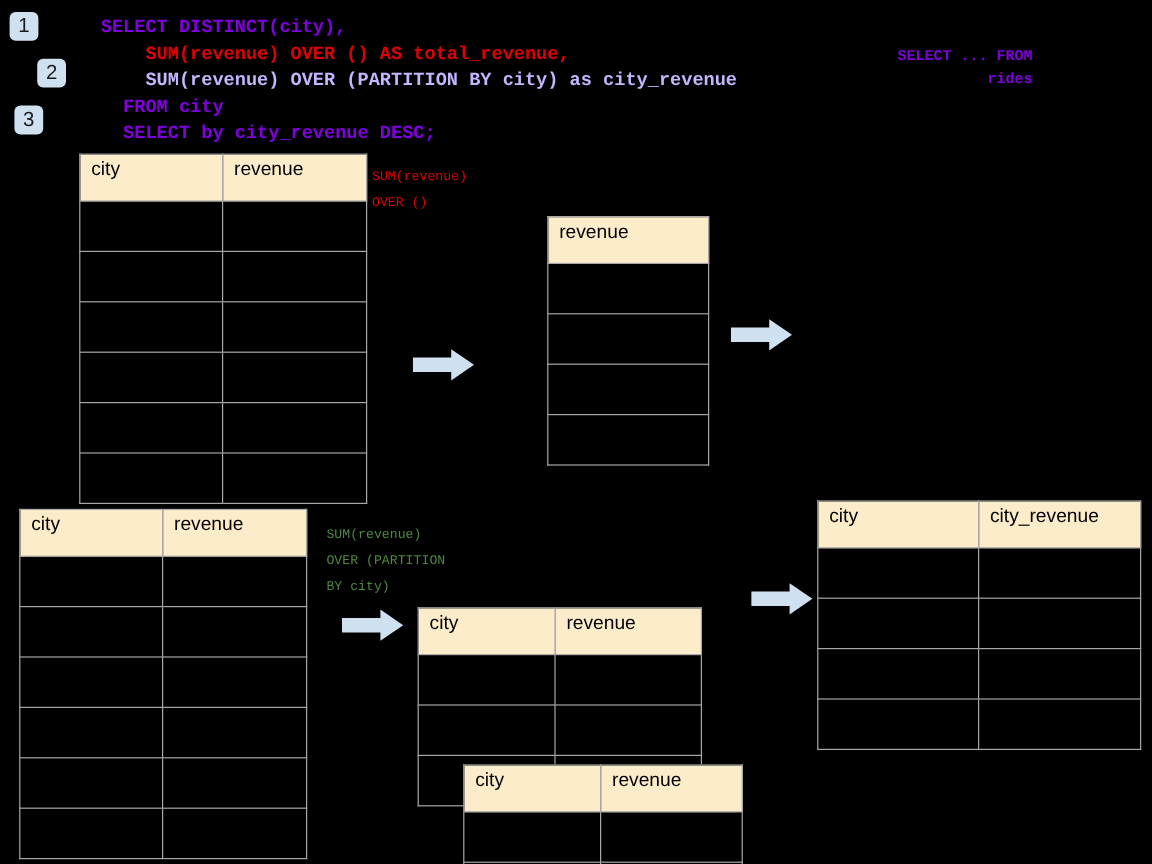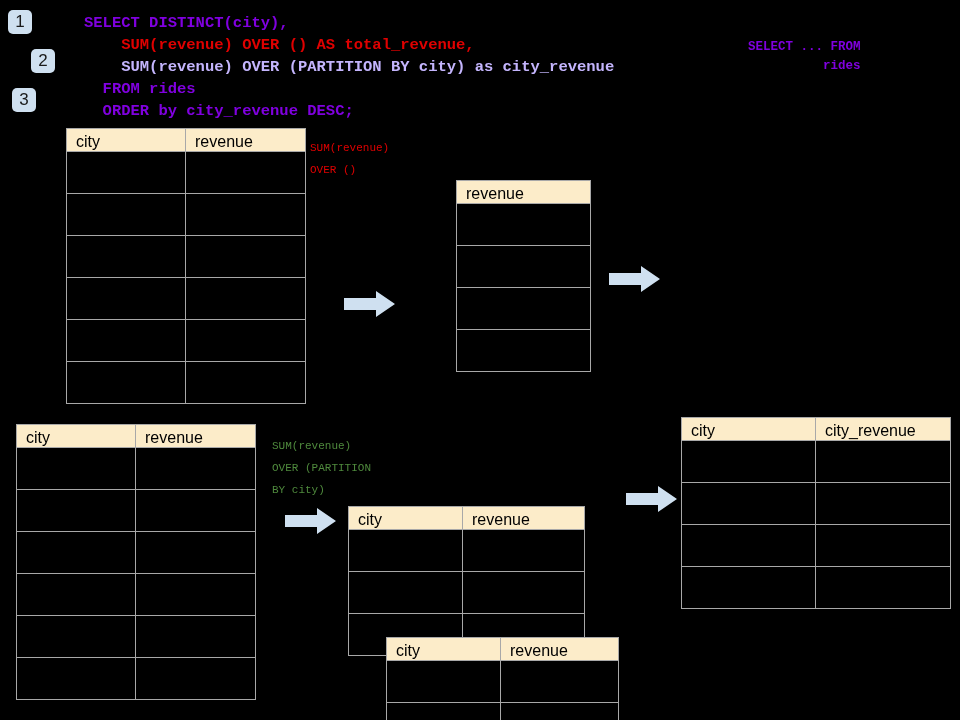--- a/index.html
+++ b/index.html
@@ -80,21 +80,21 @@
     padding: 0;
     margin: 0;
   }
   .tbl th {
     background: #fcecc9;
     color: #000000;
     font-family: "Liberation Sans", sans-serif;
     font-size: 16px;
     font-weight: normal;
     text-align: left;
-    padding: 4px 0 0 9px;
+    padding: 4px 0 16px 9px;
     height: 22px;
     box-sizing: border-box;
   }
   .tbl td {
     background: #000000;
     height: 41px;
   }
 
   
   .arrow {
@@ -106,22 +106,22 @@
 
 <div id="canvas">
 
   <div class="badge" style="left:8px; top:10px;">1</div>
   <div class="badge" style="left:31px; top:49px;">2</div>
   <div class="badge" style="left:12px; top:88px;">3</div>
 
   <div class="code code-purple" style="left:84px; top:12px;">SELECT DISTINCT(city),</div>
   <div class="code code-red" style="left:84px; top:34px;">    SUM(revenue) OVER () AS total_revenue,</div>
   <div class="code code-green" style="left:84px; top:56px;">    SUM(revenue) OVER (PARTITION BY city) as city_revenue</div>
-  <div class="code code-purple" style="left:84px; top:78px;">  FROM rides</div>
-  <div class="code code-purple" style="left:84px; top:100px;">  ORDER by city_revenue DESC;</div>
+  <div class="code code-purple" style="left:84px; top:78px;">  FROM city</div>
+  <div class="code code-purple" style="left:84px; top:100px;">  SELECT by city_revenue DESC;</div>
 
   <div class="side-note" style="left:748px; top:38px;text-align:right;">SELECT ... FROM
 rides</div>
 
   <div class="annot annot-red" style="left:310px; top:137px;">SUM(revenue)
 OVER ()</div>
 
   <div class="annot annot-green" style="left:272px; top:435px;">SUM(revenue)
 OVER (PARTITION
 BY city)</div>

